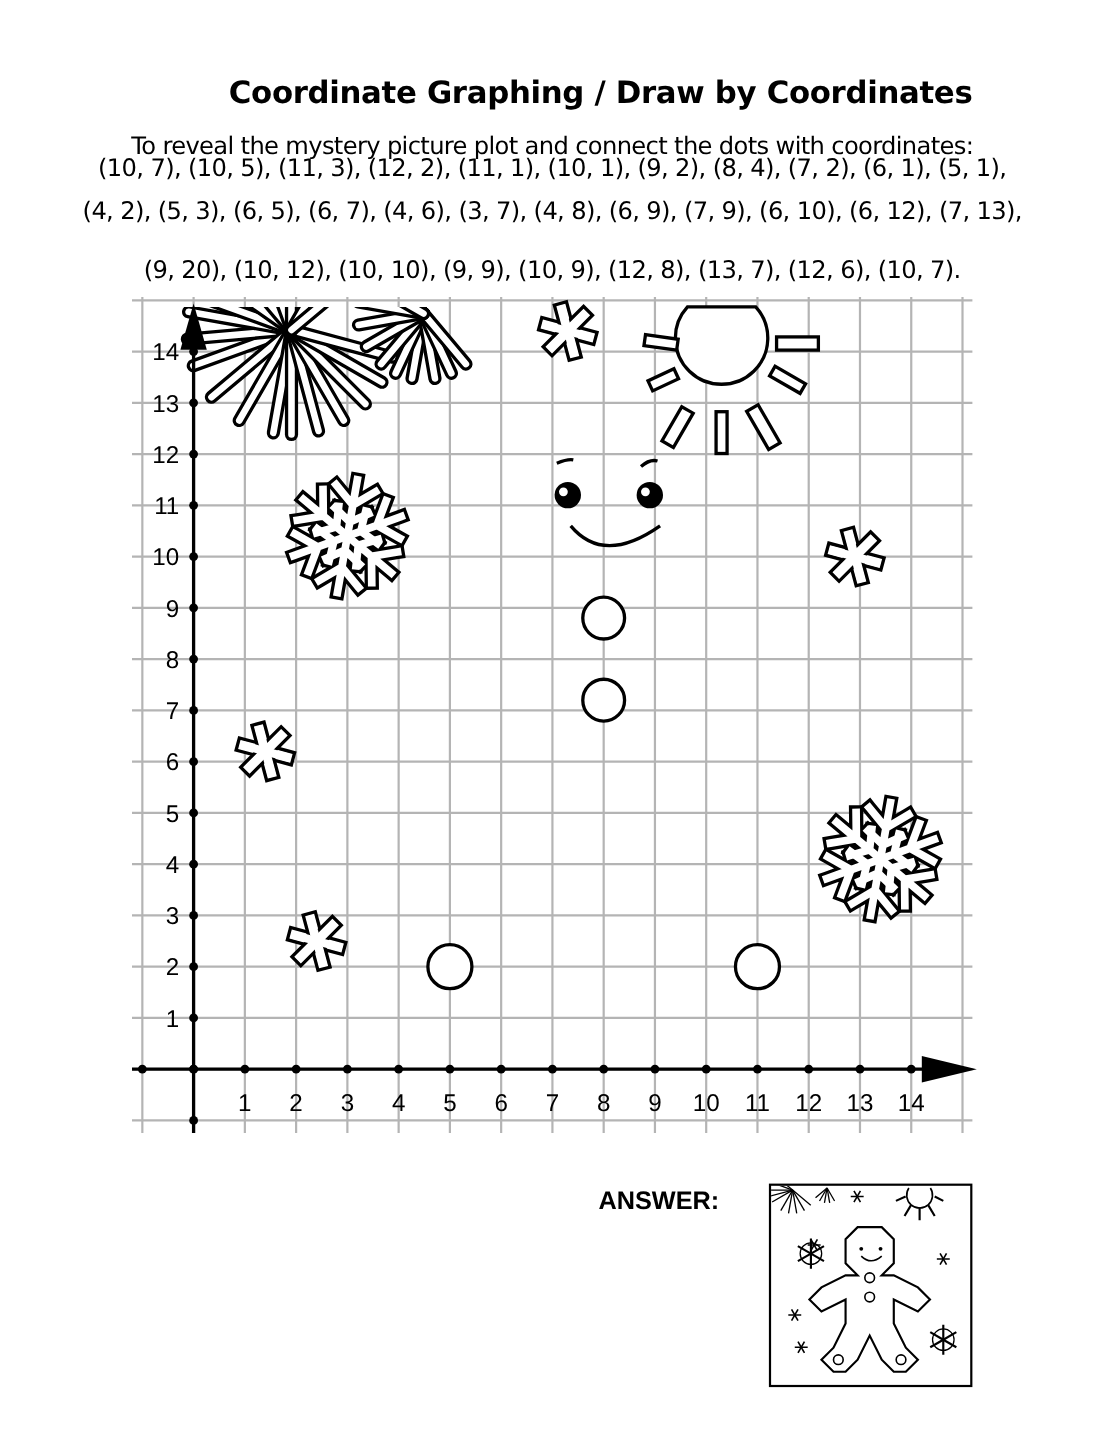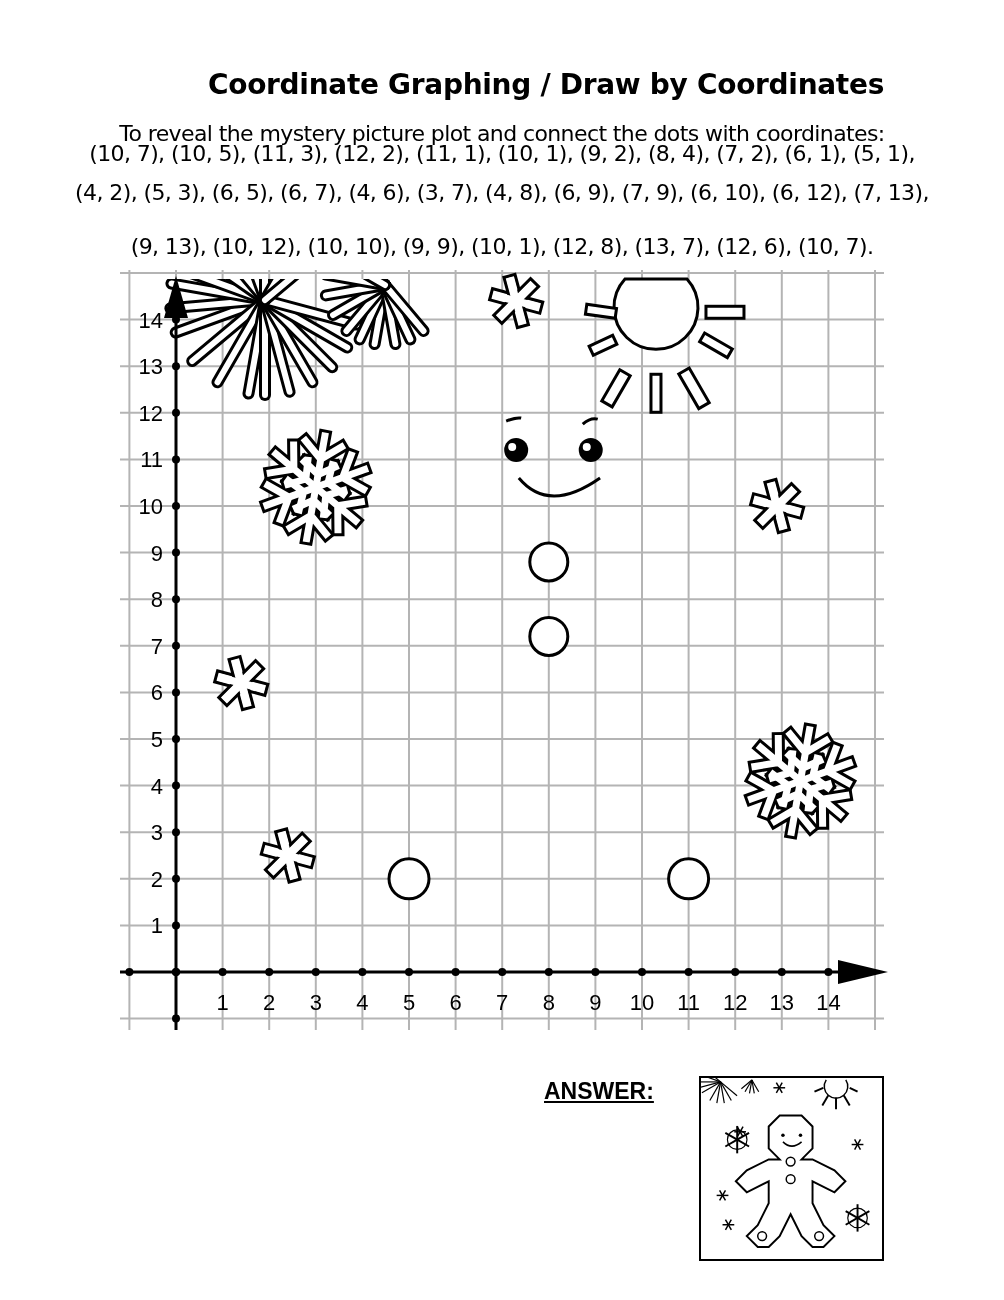--- a/index.html
+++ b/index.html
@@ -1,31 +1,31 @@
 <!DOCTYPE html>
 <html><head>
 <meta charset="utf-8">
 <style>
   html, body { margin: 0; padding: 0; background: #ffffff; }
   body { width: 1004px; height: 1300px; position: relative; overflow: hidden; font-family: "Liberation Sans", "DejaVu Sans", sans-serif; color: #000; }
   .title { position: absolute; top: 68px; left: 0; width: 1004px; text-align: center; font-size: 28px; font-weight: bold; font-family: "DejaVu Sans", sans-serif; letter-spacing: -0.3px; margin-left: 44px; }
   .instr { position: absolute; left: 0; width: 1004px; text-align: center; font-size: 22px; font-family: "DejaVu Sans", sans-serif; letter-spacing: -0.6px; }
   #graph { position: absolute; left: 0; top: 0; }
-  .answer-label { position: absolute; left: 544px; top: 1078px; font-size: 23px; font-weight: bold; font-family: "Liberation Sans", sans-serif; text-decoration: underline; }
+  .answer-label { position: absolute; left: 544px; top: 1078px; font-size: 23px; font-weight: bold; font-family: "Liberation Sans", sans-serif; }
   .answer-box { position: absolute; left: 699px; top: 1076px; width: 185px; height: 185px; border: 2px solid #000; box-sizing: border-box; background: #fff; }
   .answer-box svg { width: 100%; height: 100%; display: block; }
 </style>
 </head>
 <body>
 
 <div class="title">Coordinate Graphing / Draw by Coordinates</div>
 <div class="instr" style="top:121px">To reveal the mystery picture plot and connect the dots with coordinates:</div>
 <div class="instr" style="top:141px">(10, 7), (10, 5), (11, 3), (12, 2), (11, 1), (10, 1), (9, 2), (8, 4), (7, 2), (6, 1), (5, 1),</div>
 <div class="instr" style="top:180px">(4, 2), (5, 3), (6, 5), (6, 7), (4, 6), (3, 7), (4, 8), (6, 9), (7, 9), (6, 10), (6, 12), (7, 13),</div>
-<div class="instr" style="top:234px">(9, 13), (10, 12), (10, 10), (9, 9), (10, 1), (12, 8), (13, 7), (12, 6), (10, 7).</div>
+<div class="instr" style="top:234px">(9, 20), (10, 12), (10, 10), (9, 9), (10, 9), (12, 8), (13, 7), (12, 6), (10, 7).</div>
 
 <svg id="graph" width="1004" height="1300">
   <g id="grid-lines">
       <line x1="129.4" y1="270" x2="129.4" y2="1030" stroke="#b4b4b4" stroke-width="2"></line>
       <line x1="176" y1="270" x2="176" y2="1030" stroke="#b4b4b4" stroke-width="2"></line>
       <line x1="222.6" y1="270" x2="222.6" y2="1030" stroke="#b4b4b4" stroke-width="2"></line>
       <line x1="269.2" y1="270" x2="269.2" y2="1030" stroke="#b4b4b4" stroke-width="2"></line>
       <line x1="315.8" y1="270" x2="315.8" y2="1030" stroke="#b4b4b4" stroke-width="2"></line>
       <line x1="362.4" y1="270" x2="362.4" y2="1030" stroke="#b4b4b4" stroke-width="2"></line>
       <line x1="409" y1="270" x2="409" y2="1030" stroke="#b4b4b4" stroke-width="2"></line>

